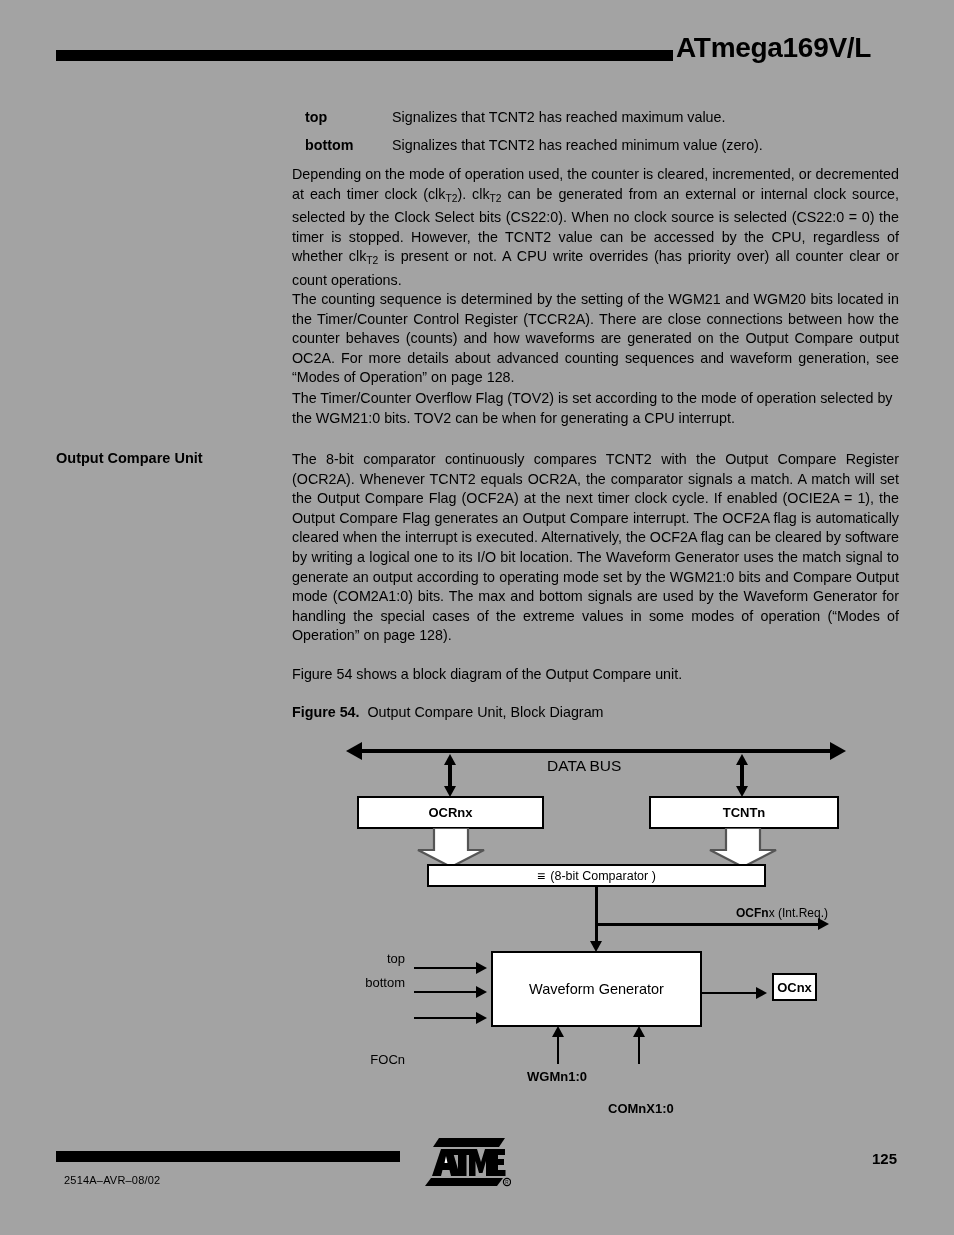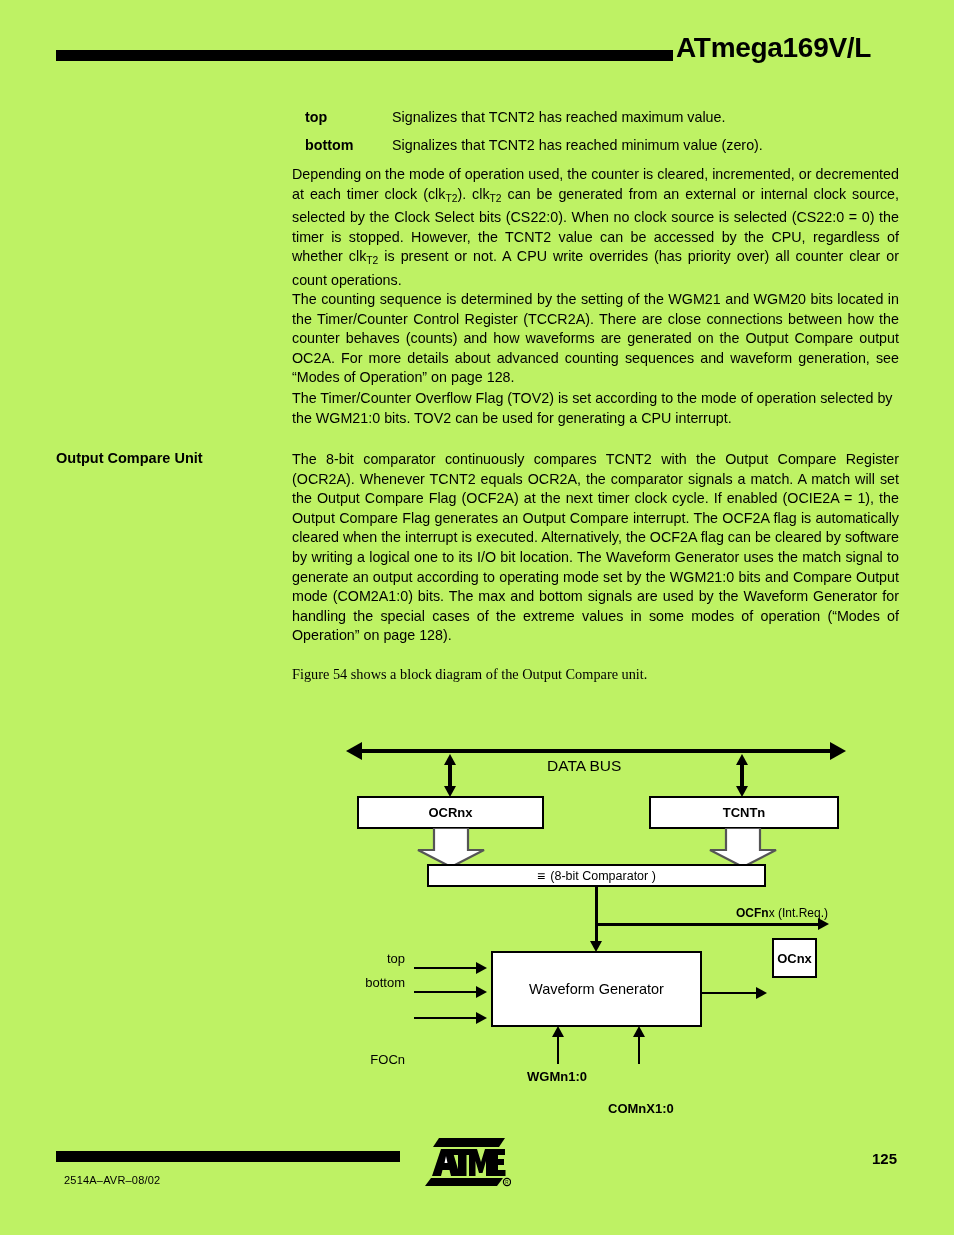--- a/index.html
+++ b/index.html
@@ -9,21 +9,21 @@
   }
   body {
     font-family: "Liberation Sans", sans-serif;
     color: #000000;
   }
   #page {
     position: relative;
     width: 954px;
     height: 1235px;
     overflow: hidden;
-    background: #bef264;
+    background: #a3a3a3;
   }
 
   
   .hdr-rule {
     position: absolute;
     left: 56px;
     top: 50px;
     width: 617px;
     height: 11px;
     background: #000;
@@ -186,26 +186,27 @@
   <div class="deflabel" style="top:109px;">top</div>
   <div class="deftext" style="top:109px;">Signalizes that TCNT2 has reached maximum value.</div>
 
   <div class="deflabel" style="top:137px;">bottom</div>
   <div class="deftext" style="top:137px;">Signalizes that TCNT2 has reached minimum value (zero).</div>
 
   <div class="colR" style="top:165px;"><span>Depending on the mode of operation used, the counter is cleared, incremented, or decremented at each timer clock (clk</span><sub>T2</sub><span>). clk</span><sub>T2</sub><span> can be generated from an external or internal clock source, selected by the Clock Select bits (CS22:0). When no clock source is selected (CS22:0 = 0) the timer is stopped. However, the TCNT2 value can be accessed by the CPU, regardless of whether clk</span><sub>T2</sub><span> is present or not. A CPU write overrides (has priority over) all counter clear or count operations.</span></div>
 
   <div class="colR" style="top:290px;">The counting sequence is determined by the setting of the WGM21 and WGM20 bits located in the Timer/Counter Control Register (TCCR2A). There are close connections between how the counter behaves (counts) and how waveforms are generated on the Output Compare output OC2A. For more details about advanced counting sequences and waveform generation, see “Modes of Operation” on page 128.</div>
 
-  <div class="colR nojust" style="top:389px;">The Timer/Counter Overflow Flag (TOV2) is set according to the mode of operation selected by the WGM21:0 bits. TOV2 can be used for generating a CPU interrupt.</div>
+  <div class="colR nojust" style="top:389px;">The Timer/Counter Overflow Flag (TOV2) is set according to the mode of operation selected by the WGM21:0 bits. TOV2 can be when for generating a CPU interrupt.</div>
 
   <div class="colL" style="top:449px;">Output Compare Unit</div>
   <div class="colR" style="top:450px;">The 8-bit comparator continuously compares TCNT2 with the Output Compare Register (OCR2A). Whenever TCNT2 equals OCR2A, the comparator signals a match. A match will set the Output Compare Flag (OCF2A) at the next timer clock cycle. If enabled (OCIE2A = 1), the Output Compare Flag generates an Output Compare interrupt. The OCF2A flag is automatically cleared when the interrupt is executed. Alternatively, the OCF2A flag can be cleared by software by writing a logical one to its I/O bit location. The Waveform Generator uses the match signal to generate an output according to operating mode set by the WGM21:0 bits and Compare Output mode (COM2A1:0) bits. The max and bottom signals are used by the Waveform Generator for handling the special cases of the extreme values in some modes of operation (“Modes of Operation” on page 128).</div>
-  <div class="colR nojust" style="top:665px;font-family:Liberation Serif, serif;">Figure 54 shows a block diagram of the Output Compare unit.</div>
-
+  <div class="colR nojust" style="top:665px;">Figure 54 shows a block diagram of the Output Compare unit.</div>
+
+  <div class="fig-cap"><b>Figure 54.</b>&nbsp;&nbsp;<span>Output Compare Unit, Block Diagram</span></div>
 
   <div class="dg" style="left:0;top:0;width:954px;height:1110px;">
 
     <div class="lbl" style="left:547px;top:757px;font-size:15.5px;">DATA BUS</div>
 
     <div class="hline" style="left:360px;top:749px;width:474px;height:4px;"></div>
     <div class="ah-left big" style="left:346px;top:742px;"></div>
     <div class="ah-right big" style="left:830px;top:742px;"></div>
 
     <div class="vline" style="left:448px;top:760px;width:4px;height:30px;"></div>
@@ -256,21 +257,21 @@
     <div class="hline" style="left:414px;top:991px;width:64px;"></div>
     <div class="ah-right" style="left:476px;top:986px;"></div>
 
     <div class="lbl r" style="left:325px;top:1052px;width:80px;">FOCn</div>
     <div class="hline" style="left:414px;top:1017px;width:64px;"></div>
     <div class="ah-right" style="left:476px;top:1012px;"></div>
 
     <div class="hline" style="left:702px;top:992px;width:56px;"></div>
     <div class="ah-right" style="left:756px;top:987px;"></div>
 
-    <div class="box" style="left:772px;top:938px;width:45px;height:40px;">
+    <div class="box" style="left:772px;top:973px;width:45px;height:28px;">
       <span>OCnx</span>
     </div>
 
     <div class="vline" style="left:557px;top:1037px;height:27px;"></div>
     <div class="ah-up" style="left:552px;top:1026px;"></div>
     <div class="lbl b" style="left:527px;top:1069px;">WGMn1:0</div>
 
     <div class="vline" style="left:638px;top:1037px;height:27px;"></div>
     <div class="ah-up" style="left:633px;top:1026px;"></div>
     <div class="lbl b" style="left:608px;top:1068px;margin-top:33px;">COMnX1:0</div>

